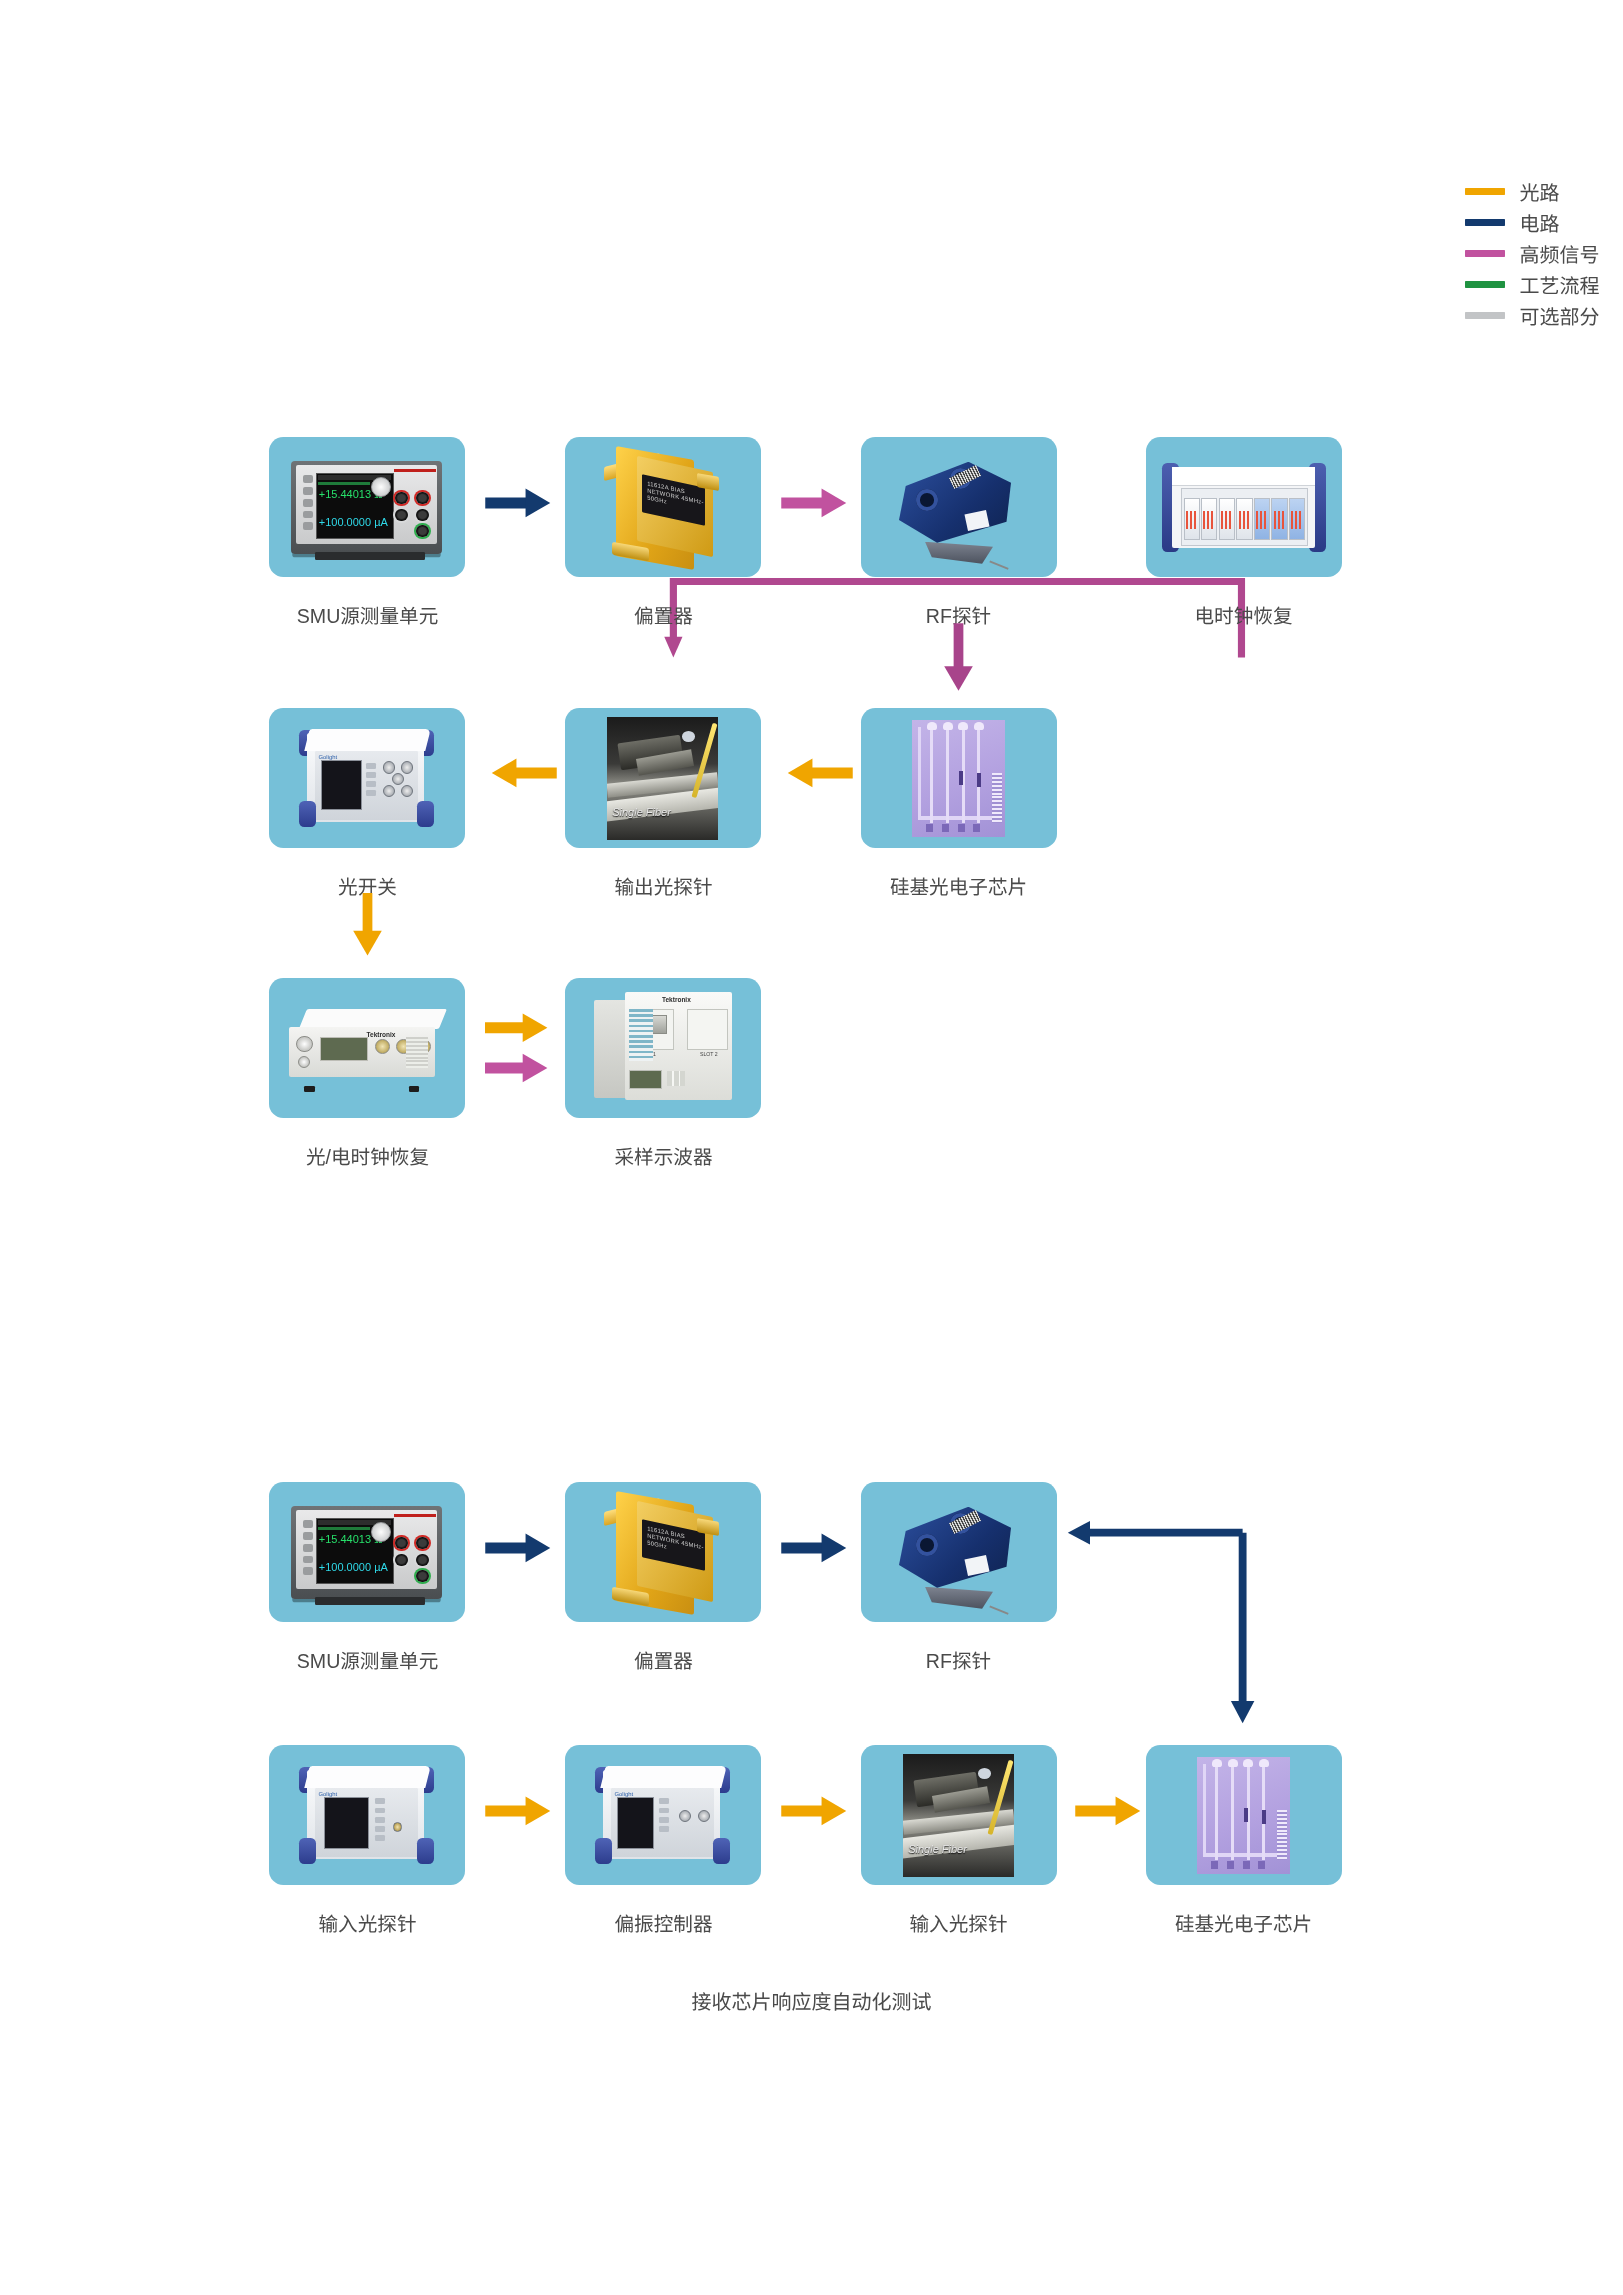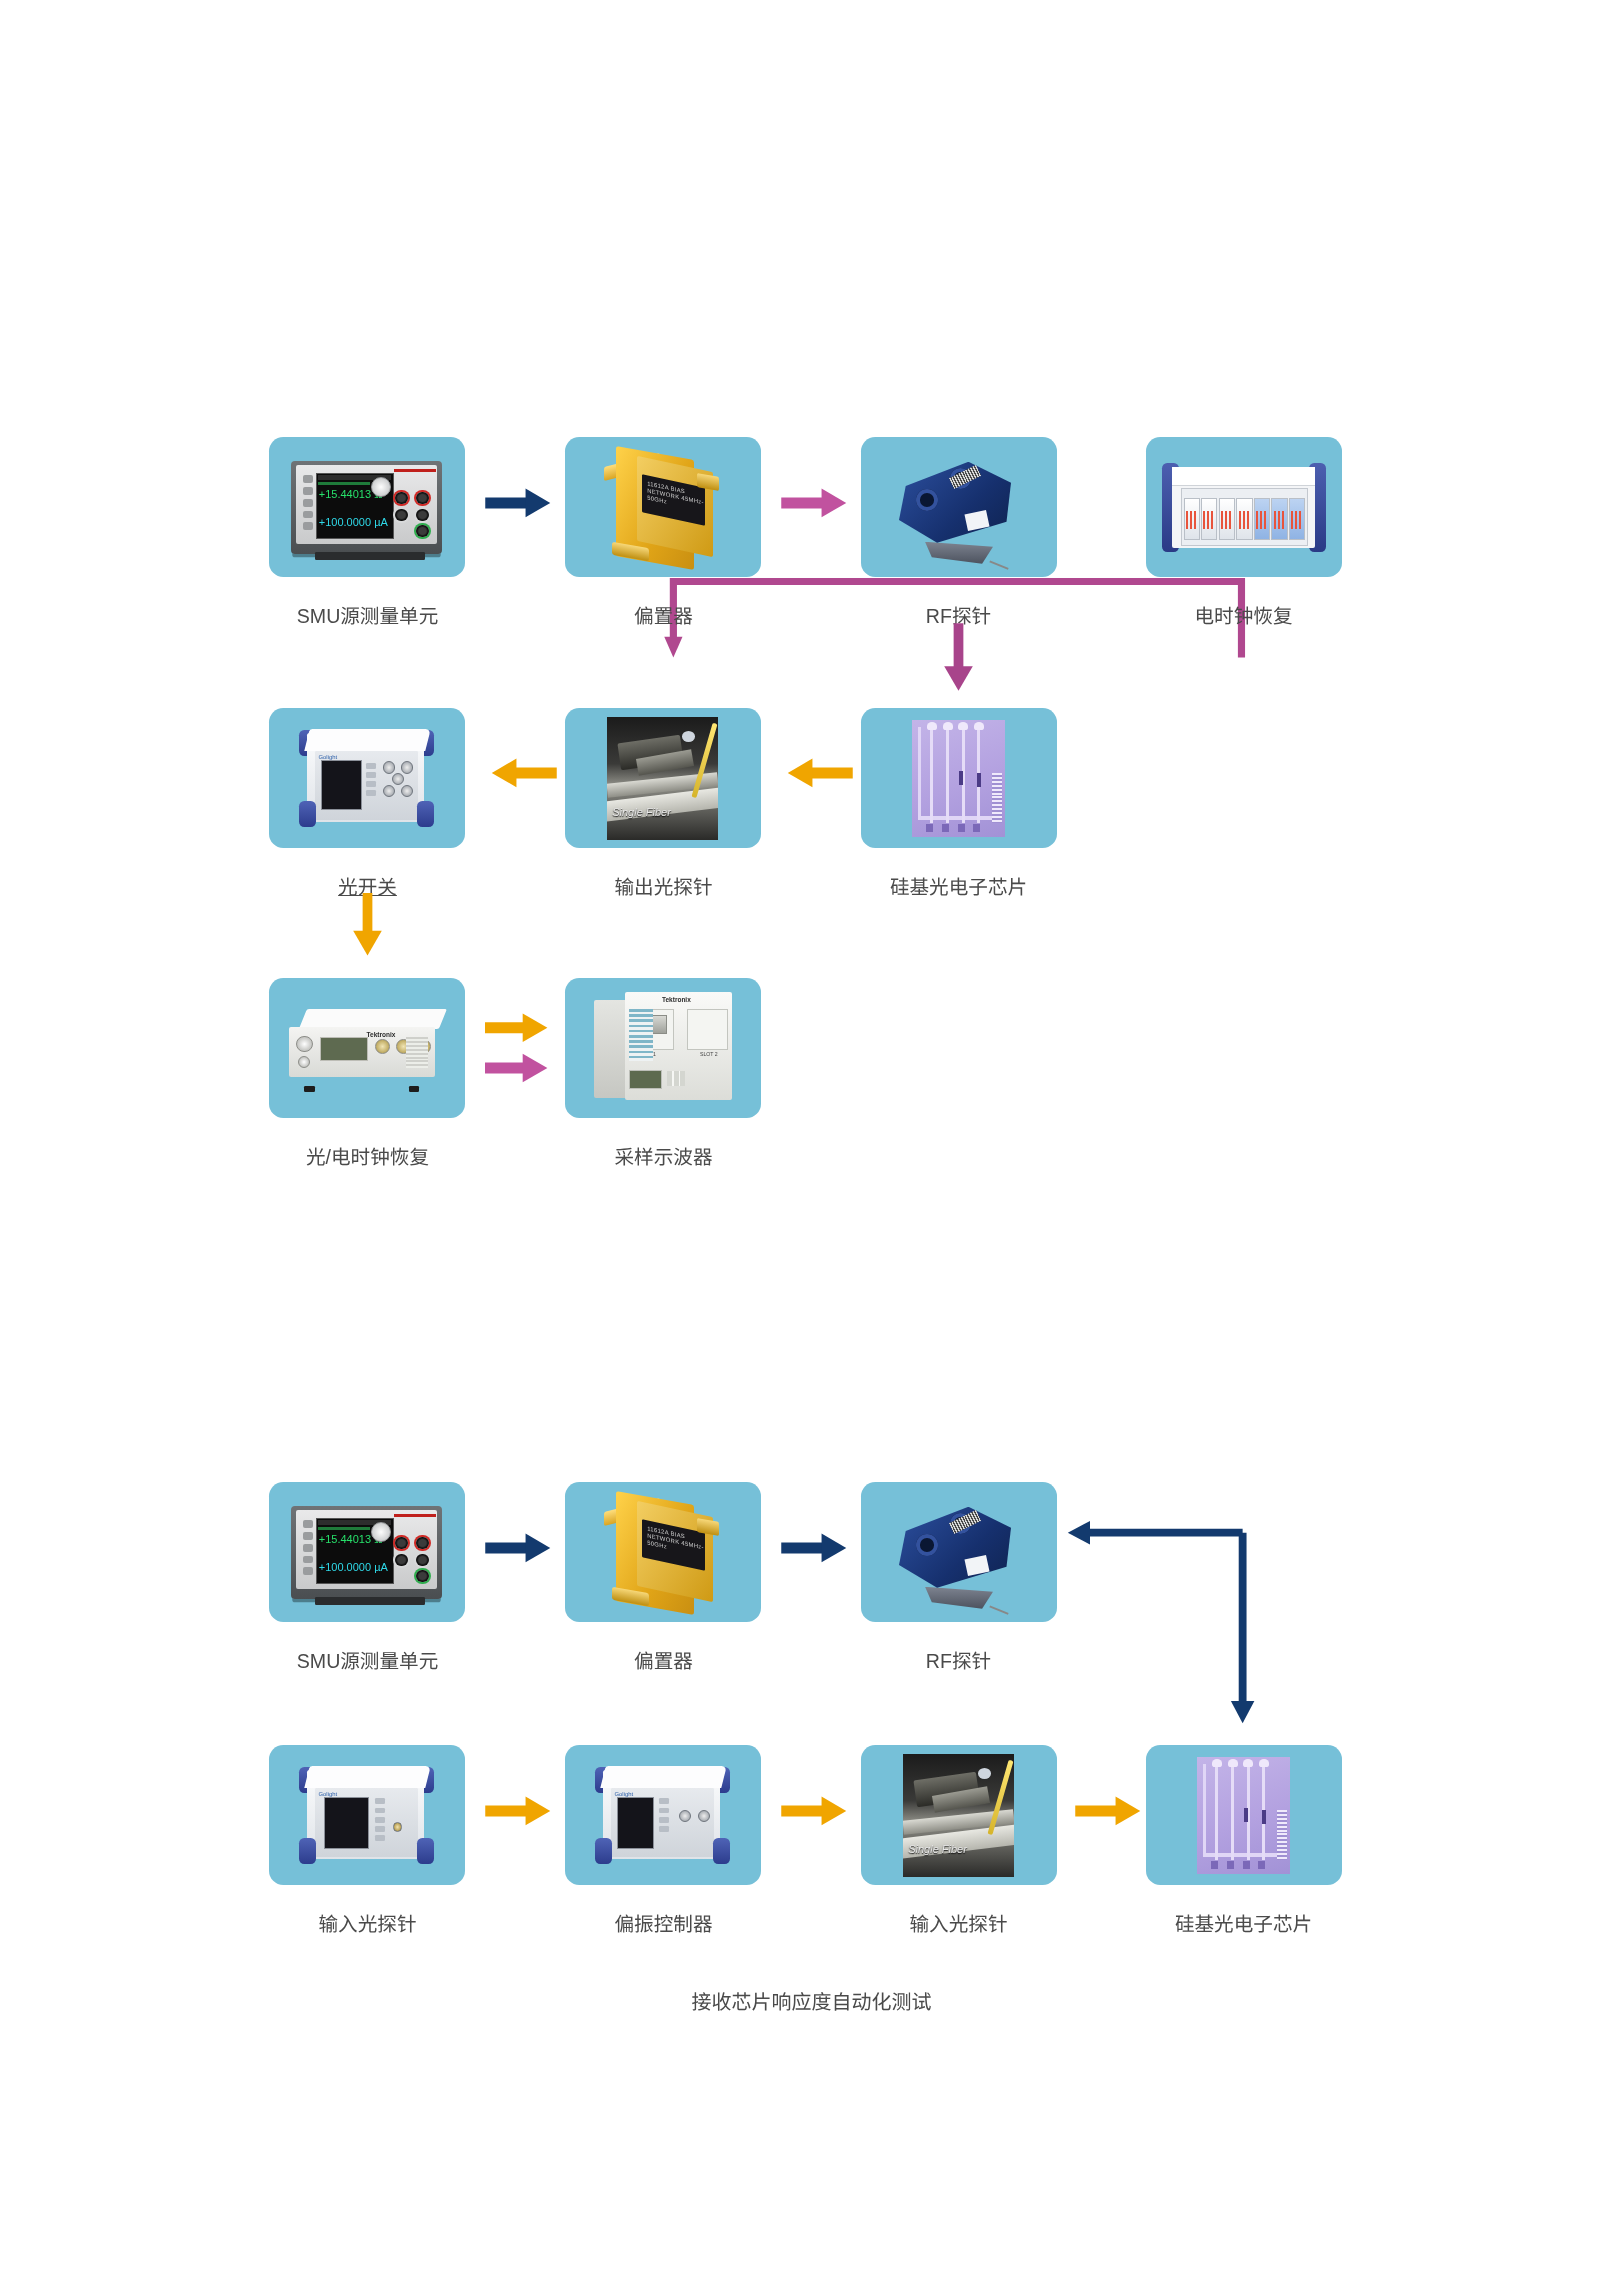--- a/index.html
+++ b/index.html
@@ -249,20 +249,42 @@
   .tw-keys{position:absolute;left:73px;bottom:18px;width:18px;height:15.7px;background:repeating-linear-gradient(90deg,#d4d6d0 0 5.2px,#f6f7f4 5.2px 6.5px);}
   .tw-brand{position:absolute;left:37px;top:3.9px;font-size:6.5px;font-weight:bold;color:#2b2b2b;}
   .tw-slotlab{position:absolute;font-size:5.2px;color:#444;}
 </style>
 </head>
 <body>
 
 <div id="page">
 
 
+  <div class="legend">
+    <div class="legend-row">
+      <span class="legend-swatch" style="background:#f0a500"></span>
+      <span class="legend-label">光路</span>
+    </div>
+    <div class="legend-row">
+      <span class="legend-swatch" style="background:#133a6e"></span>
+      <span class="legend-label">电路</span>
+    </div>
+    <div class="legend-row">
+      <span class="legend-swatch" style="background:#c1529f"></span>
+      <span class="legend-label">高频信号</span>
+    </div>
+    <div class="legend-row">
+      <span class="legend-swatch" style="background:#1f9341"></span>
+      <span class="legend-label">工艺流程</span>
+    </div>
+    <div class="legend-row">
+      <span class="legend-swatch" style="background:#c2c4c6"></span>
+      <span class="legend-label">可选部分</span>
+    </div>
+  </div>
 
   <div class="diagram" style="top:0;width:1623px;height:1272px;">
 
     <svg style="position:absolute;left:0;top:560;width:1623px;height:130px;overflow:visible;" viewBox="0 0 2489 200" width="1623" height="130">
       <path d="M1906 150 L1906 33 L1032 33 L1032 120" stroke="#b0488f" stroke-width="11" fill="none"></path>
       <polygon points="1032,150 1018,118 1046,118" fill="#b0488f"></polygon>
     </svg>
 
     <div class="node" style="left:269px;top:437px;">
       <div class="art">
@@ -384,21 +406,21 @@
               <div class="bb-port" style="left:86px;top:10.4px"></div>
             <div class="bb-port" style="left:68px;top:34px"></div>
               <div class="bb-port" style="left:86px;top:34px"></div>
             <div class="bb-port" style="left:77px;top:22px"></div>
           </div>
           <div class="bumper" style="left:3.9px;bottom:1.3px;"></div>
           <div class="bumper" style="right:3.9px;bottom:1.3px;"></div>
         </div>
       </div>
     </div>
-    <div class="node-label" style="left:250px;top:871px;text-decoration:underline;">光开关</div>
+    <div class="node-label" style="left:250px;top:871px;">光开关</div>
 
     <svg style="position:absolute;left:485px;top:756px;width:72px;height:39px;" viewBox="0 0 110 60" width="72" height="39">
       <path d="M110 26 L44 26" stroke="#f0a500" stroke-width="17" fill="none"></path>
       <polygon points="10,26 48,4 48,48" fill="#f0a500"></polygon>
     </svg>
 
     <div class="node" style="left:565px;top:708px;">
       <div class="art">
         <div class="photo">
           <div class="ph-tool"></div>

